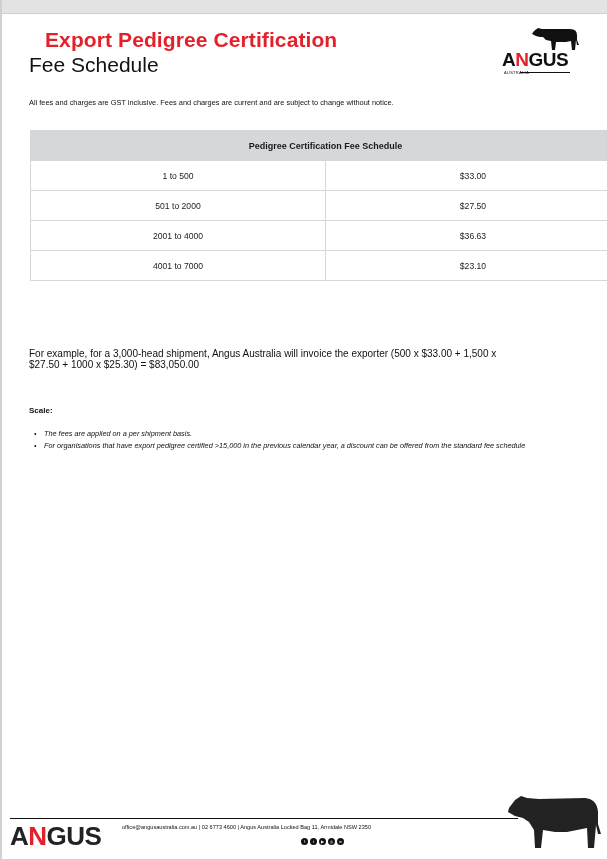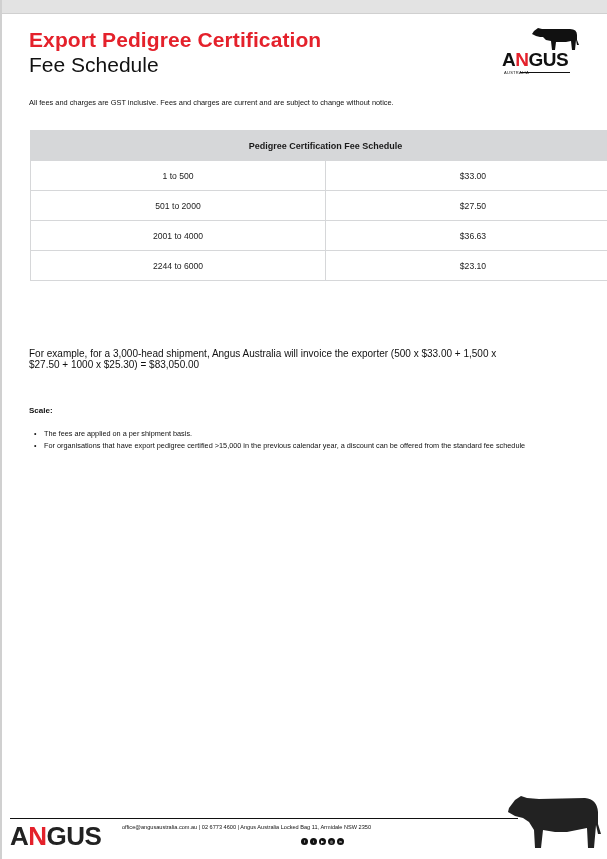--- a/index.html
+++ b/index.html
@@ -1,34 +1,34 @@
 <!DOCTYPE html>
 <html><head>
 <meta charset="utf-8">
 <style>
   * { box-sizing: border-box; margin: 0; padding: 0; }
   html, body { width: 607px; height: 859px; overflow: hidden; background: #ffffff; }
   body { position: relative; font-family: "Liberation Sans", sans-serif; color: #1a1a1a; }
   .topbar { position: absolute; left: 0; top: 0; width: 607px; height: 14px; background: #e3e3e3; border-bottom: 1px solid #d0d0d0; }
   .leftedge { position: absolute; left: 0; top: 0; width: 2px; height: 859px; background: #d0d0d0; }
-  .title-red { position: absolute; left: 29px; top: 28px; font-size: 21px; font-weight: bold; color: #e4212b; letter-spacing: 0.1px; }
+  .title-red { position: absolute; left: 45px; top: 28px; font-size: 21px; font-weight: bold; color: #e4212b; letter-spacing: 0.1px; }
   .title-black { position: absolute; left: 29px; top: 53px; font-size: 21px; font-weight: normal; color: #111; }
   .logo-top { position: absolute; left: 500px; top: 26px; width: 80px; height: 50px; }
   .logo-top .cow { position: absolute; left: 30px; top: 0; }
   .logo-top .word { position: absolute; left: 2px; top: 23px; font-size: 19px; font-weight: bold; color: #111; letter-spacing: -0.5px; font-family: "Liberation Sans", sans-serif; }
   .logo-top .word .n, .footer-logo .n { color: #e4212b; }
   .logo-top .sub { position: absolute; left: 4px; top: 44px; font-size: 4px; color: #111; letter-spacing: 0.3px; }
   .logo-top .line { position: absolute; left: 20px; top: 46px; width: 50px; height: 1px; background: #111; }
   .intro { position: absolute; left: 29px; top: 98px; font-size: 7.4px; color: #111; }
   table.fees { position: absolute; left: 30px; top: 130px; width: 591px; border-collapse: collapse; font-size: 8.6px; }
   table.fees th.cap { background: #d6d7d9; height: 30px; font-weight: bold; font-size: 9px; text-align: center; border: 1px solid #d6d7d9; }
   table.fees td { height: 30px; text-align: center; border: 1px solid #d6d7d9; color: #222; width: 50%; }
   .example { position: absolute; left: 29px; top: 348px; width: 480px; font-size: 10px; line-height: 11px; color: #111; }
   .note-h { position: absolute; left: 29px; top: 406px; font-size: 8px; font-weight: bold; color: #111; }
-  ul.notes { position: absolute; left: 34px; top: 428px; width: 540px; list-style: none; font-size: 7.3px; line-height: 11px; color: #111; }
+  ul.notes { position: absolute; left: 34px; top: 428px; width: 540px; list-style: none; font-size: 7.3px; line-height: 11px; color: #111; font-style: italic; }
   ul.notes li { position: relative; padding-left: 10px; margin-bottom: 1px; }
   ul.notes li::before { content: "•"; position: absolute; left: 0; top: 0; font-size: 7px; }
   .footer-line { position: absolute; left: 10px; top: 818px; width: 508px; height: 1px; background: #111; }
   .footer-logo { position: absolute; left: 10px; top: 821px; font-size: 26px; font-weight: bold; letter-spacing: -0.5px; color: #222; }
   .footer-contact { position: absolute; left: 122px; top: 824px; font-size: 5.6px; color: #111; white-space: nowrap; }
   .footer-web { position: absolute; left: 122px; top: 834px; font-size: 11.5px; font-weight: bold; color: #111; letter-spacing: 0.3px; margin-top: 44px; }
   .socials { position: absolute; left: 301px; top: 838px; display: flex; gap: 2px; }
   .socials span { display: inline-block; width: 7px; height: 7px; border-radius: 50%; background: #111; color: #fff; font-size: 4px; line-height: 7px; text-align: center; }
   .footer-cow { position: absolute; left: 505px; top: 790px; }
 </style>
@@ -63,21 +63,21 @@
   </tr>
   <tr>
     <td>501 to 2000</td>
     <td>$27.50</td>
   </tr>
   <tr>
     <td>2001 to 4000</td>
     <td>$36.63</td>
   </tr>
   <tr>
-    <td>2244 to 6000</td>
+    <td>4001 to 7000</td>
     <td>$23.10</td>
   </tr>
 </tbody>
   </table>
 
 <div class="example">For example, for a 3,000-head shipment, Angus Australia will invoice the exporter (500 x $33.00 + 1,500 x $27.50 + 1000 x $25.30) = $83,050.00</div>
 
 <div class="note-h">Scale:</div>
 <ul class="notes">
   <li>The fees are applied on a per shipment basis.</li>

